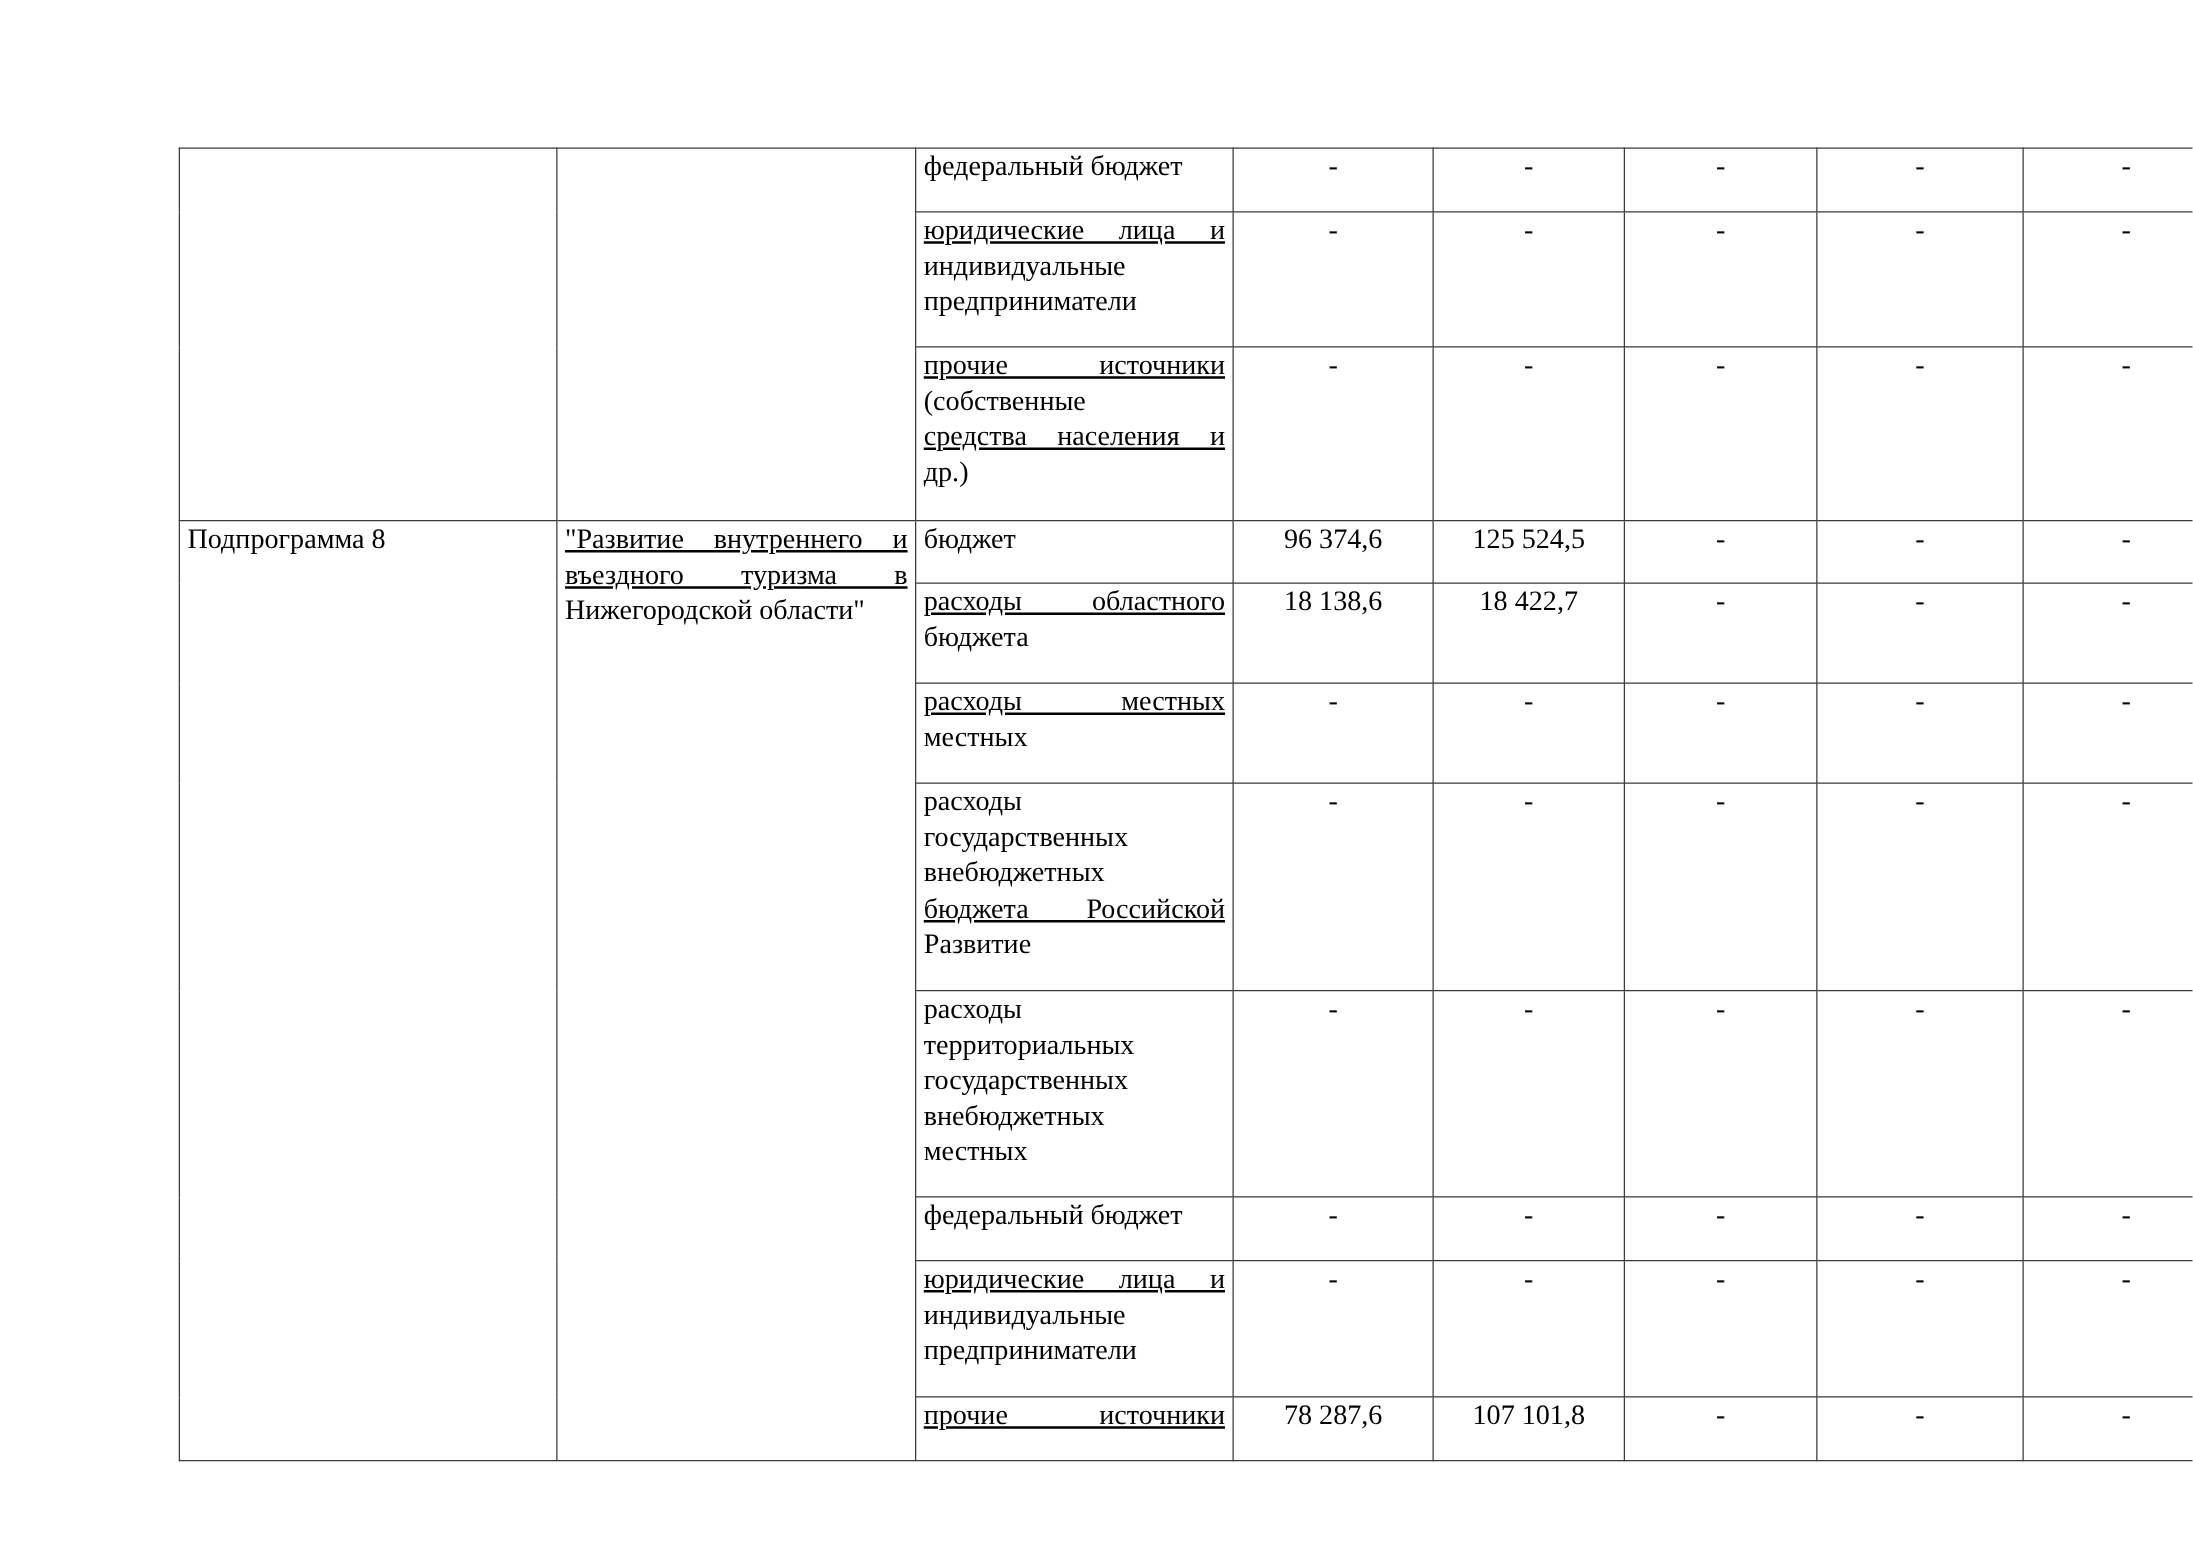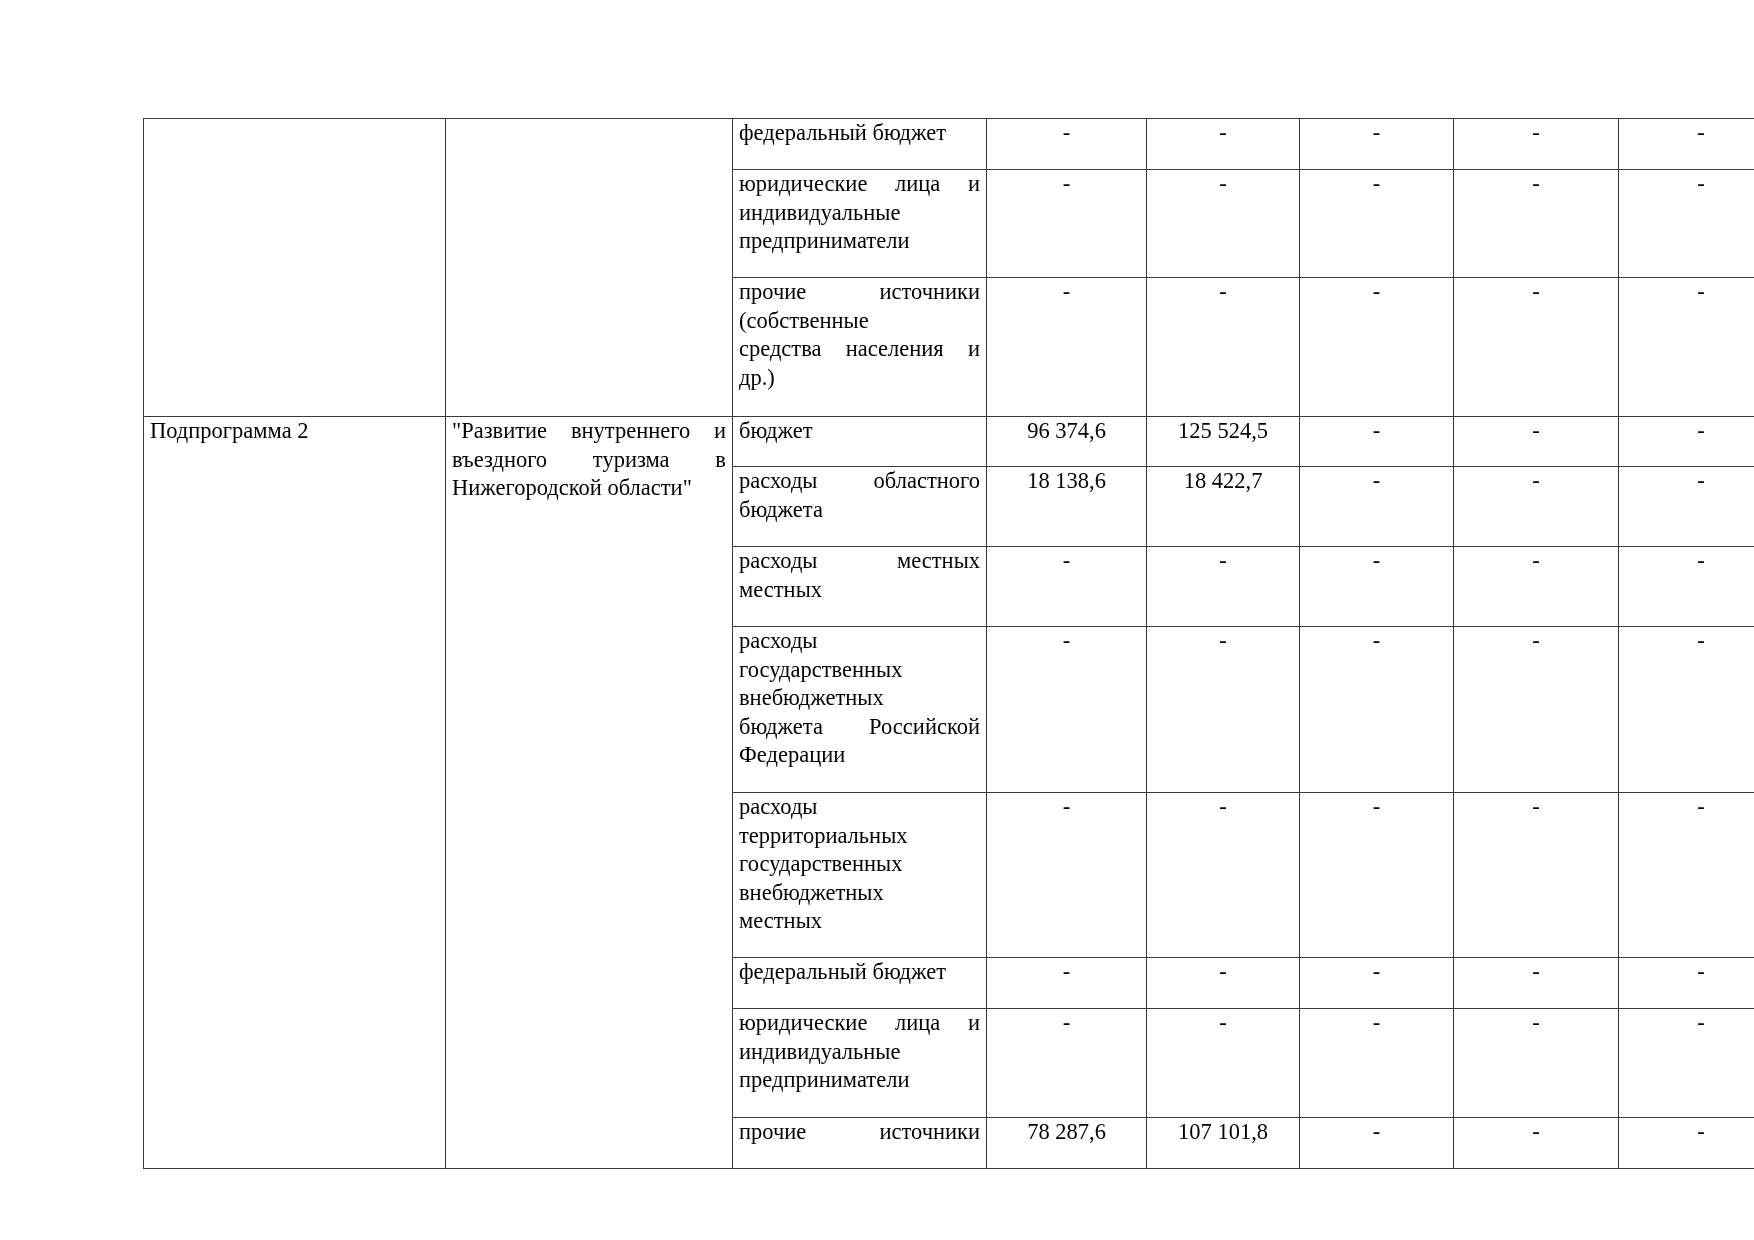--- a/index.html
+++ b/index.html
@@ -7,21 +7,21 @@
          font-family: "Liberation Serif", "DejaVu Serif", serif; color: #000; }
   table.fin { position: absolute; left: 143px; top: 118px; border-collapse: collapse;
               table-layout: fixed; width: 1640px; }
   table.fin td { border: 1.5px solid #3a3a3a; vertical-align: top; padding: 0 6px;
                  font-size: 22.5px; line-height: 28.6px; box-sizing: border-box; }
   td.src { text-align: justify; text-align-last: left; padding-top: 13px; padding-bottom: 6px; }
   td.num { text-align: center; padding-top: 13px; }
   td.hdr { padding-top: 13px; }
   td.name { padding-top: 13px; text-align: justify; }
   .line { display: block; }
-  .jline { display: block; text-align: justify; text-align-last: justify; }
+  .jline { display: block; text-align: justify; text-align-last: justify; text-decoration: underline; }
 </style>
 </head>
 <body>
 
 <table class="fin">
   <colgroup>
     <col style="width:302px">
       <col style="width:287px">
       <col style="width:254px">
     <col style="width:160px">
@@ -67,21 +67,21 @@
       </td>
       <td class="num">-</td>
       <td class="num">-</td>
       <td class="num">-</td>
       <td class="num">-</td>
       <td class="num">-</td>
       <td class="num">-</td>
     </tr>
 
     <tr style="height:50px">
-      <td rowspan="8" class="hdr">Подпрограмма 2</td>
+      <td rowspan="8" class="hdr">Подпрограмма 8</td>
       <td rowspan="8" class="name">
         <span class="jline">"Развитие внутреннего и</span>
         <span class="jline">въездного туризма в</span>
         <span class="line">Нижегородской области"</span>
       </td>
       <td class="src">
           <span class="line">бюджет</span>
         </td>
       <td class="num">96 374,6</td>
       <td class="num">125 524,5</td>
@@ -113,21 +113,21 @@
       <td class="num">-</td>
       <td class="num">-</td>
       <td class="num">-</td>
     </tr>
     <tr style="height:166px">
       <td class="src">
         <span class="line">расходы</span>
         <span class="line">государственных</span>
         <span class="line">внебюджетных</span>
         <span class="jline">бюджета Российской</span>
-        <span class="line">Федерации</span>
+        <span class="line">Развитие</span>
       </td>
       <td class="num">-</td>
       <td class="num">-</td>
       <td class="num">-</td>
       <td class="num">-</td>
       <td class="num">-</td>
       <td class="num">-</td>
     </tr>
     <tr style="height:165px">
       <td class="src">

